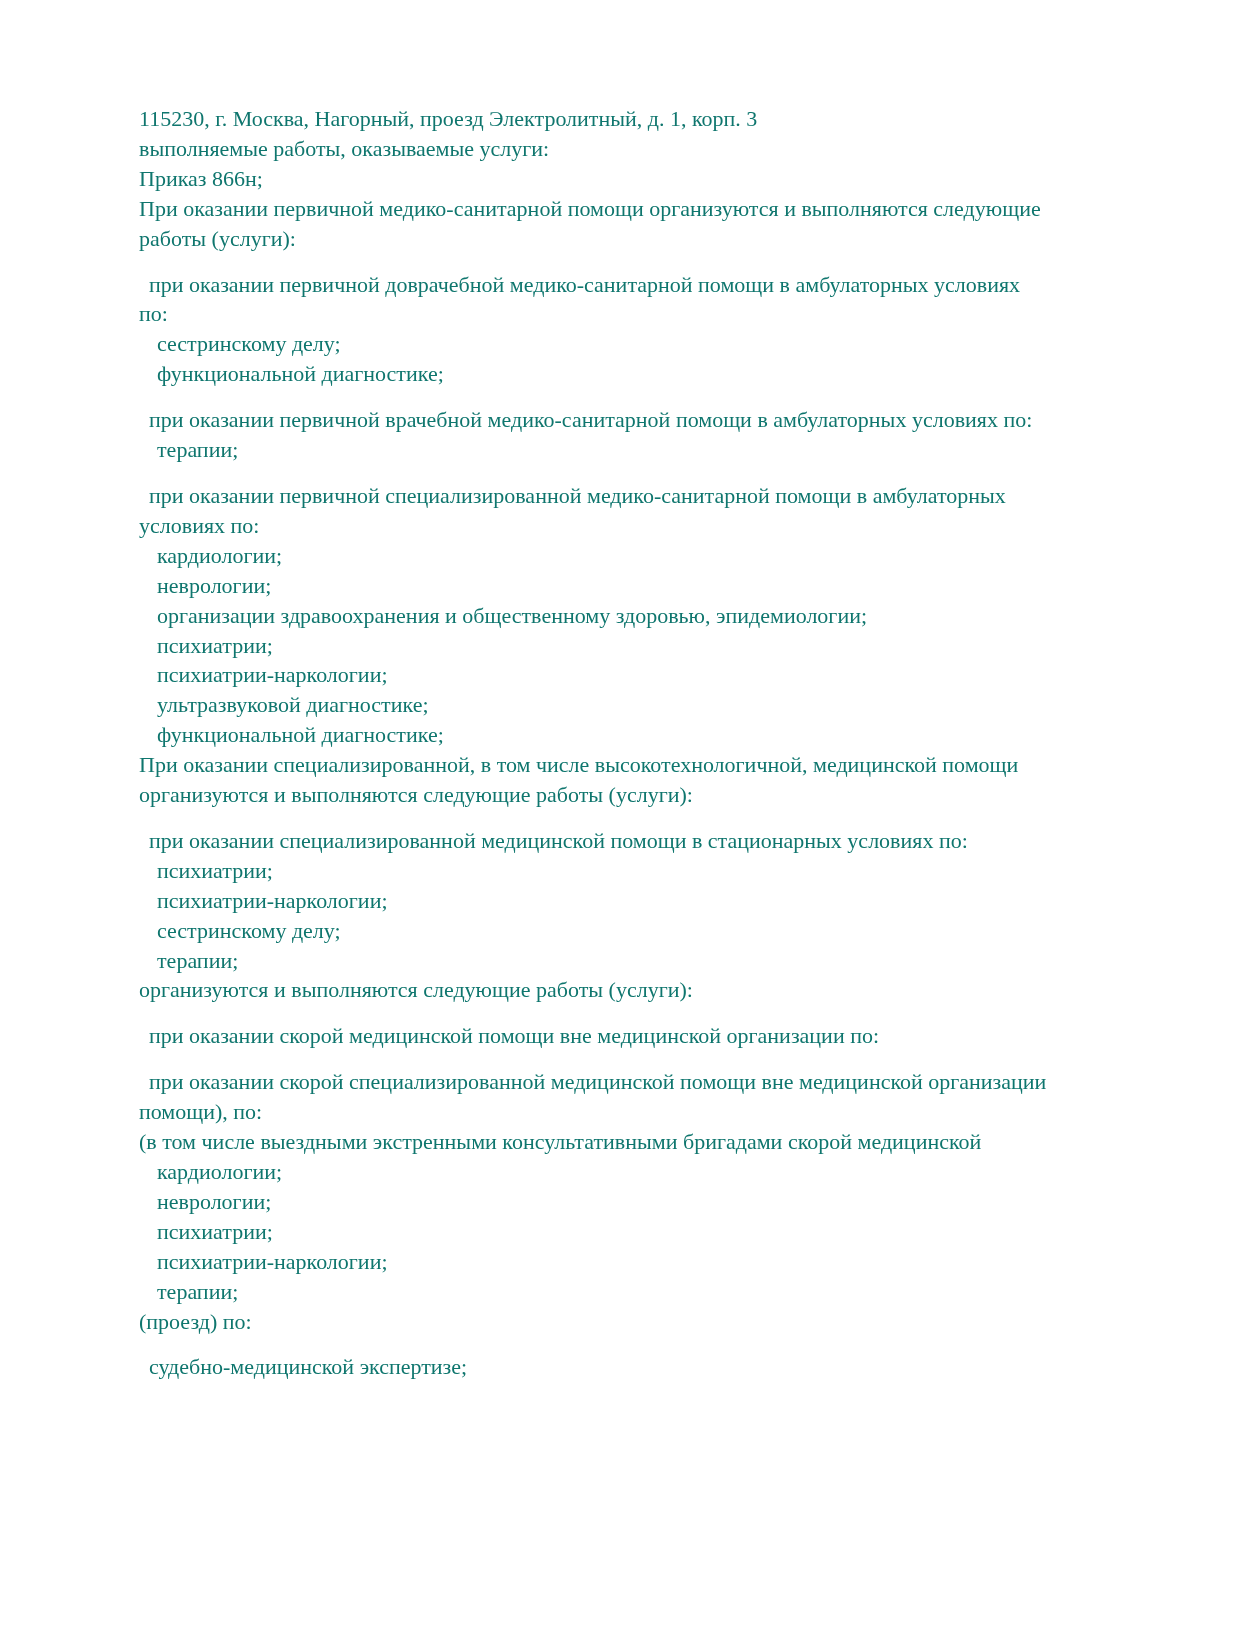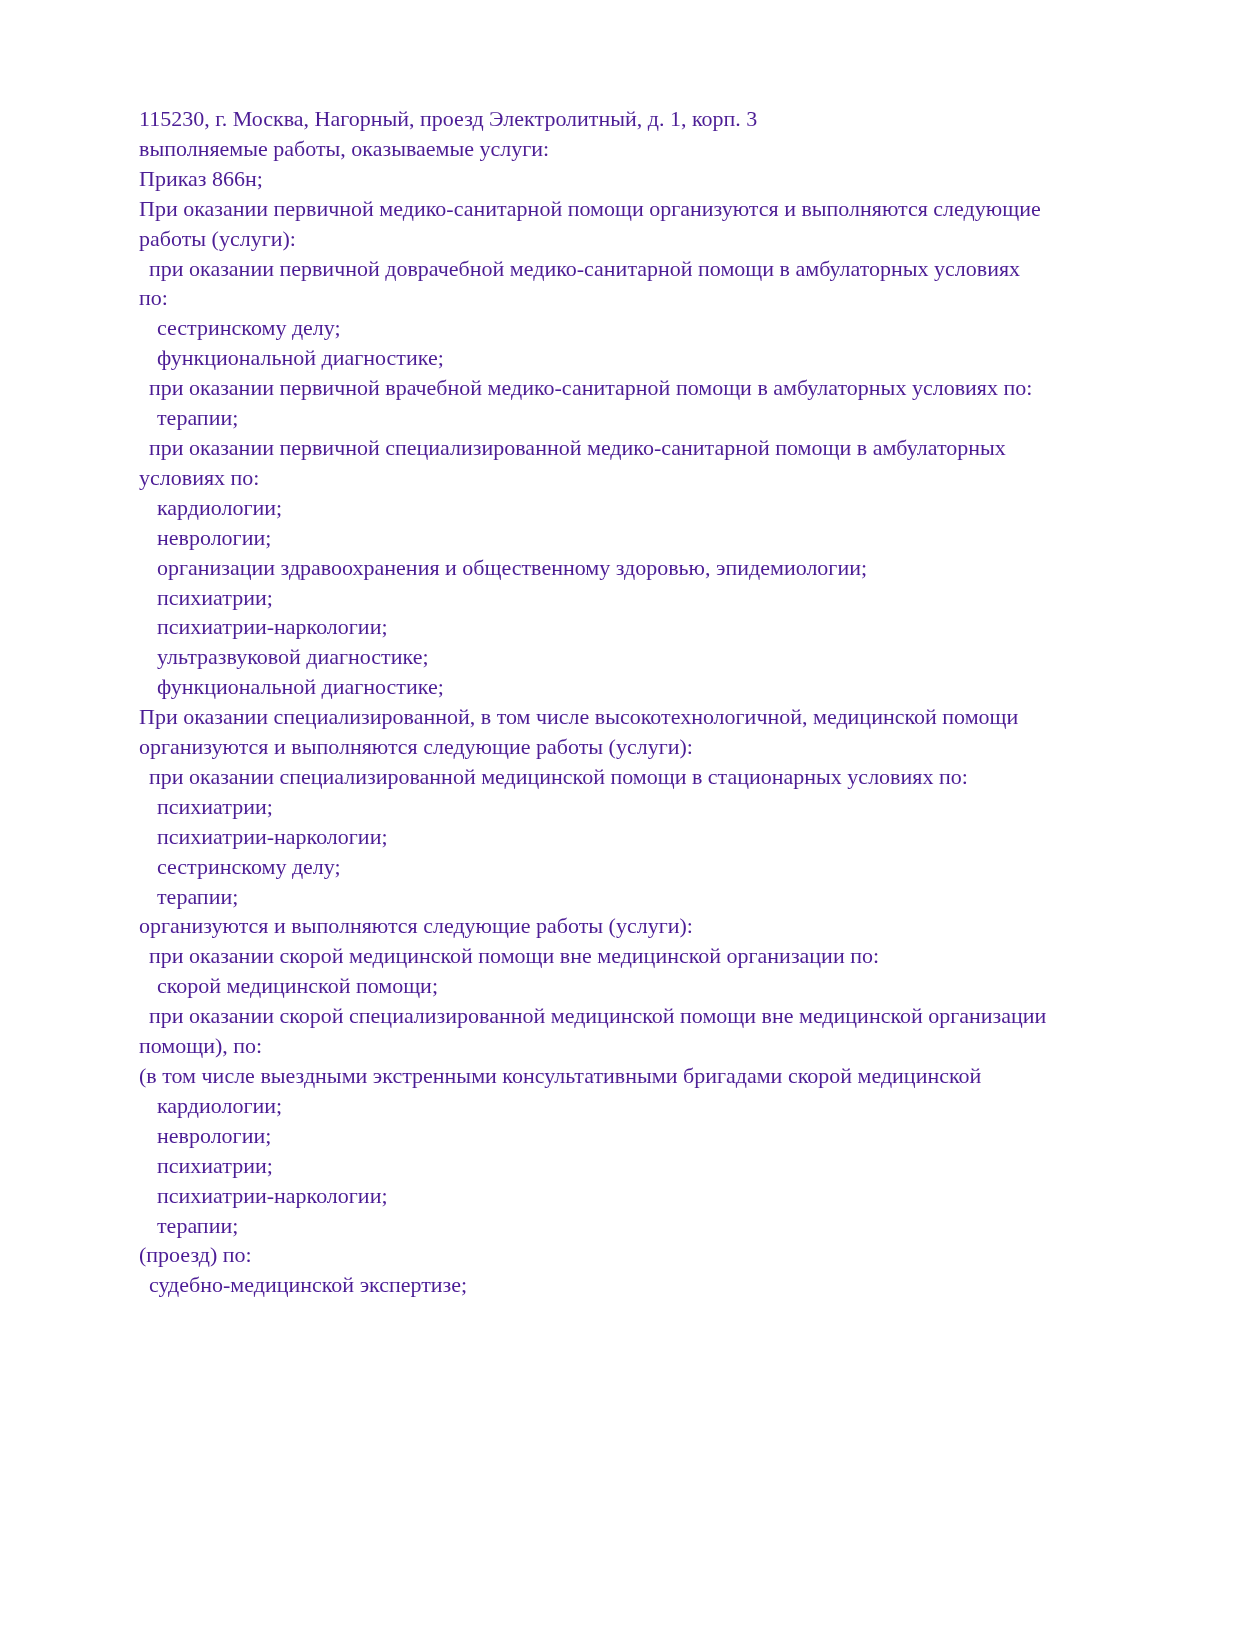--- a/index.html
+++ b/index.html
@@ -22,28 +22,28 @@
   .doc-body {
     font-family: "Liberation Serif", "DejaVu Serif", serif;
     font-size: 22px;
     line-height: 29.9px;
     font-weight: 400;
     text-align: left;
   }
   .doc-line {
     white-space: nowrap;
   }
-  .doc-line.indent-1 { padding-left: 10px; }
+  .doc-line.indent-1 { padding-left: 10px; margin-top: 16px; }
   .doc-line.indent-2 { padding-left: 18px; }
 </style>
 </head>
 <body style="background: rgb(255, 255, 255);">
 
 <div class="page">
-  <div class="doc-body" style="color: #4c1d95;">
+  <div class="doc-body" style="color: #0f766e;">
       <div class="doc-line indent-0">115230, г. Москва, Нагорный, проезд Электролитный, д. 1, корп. 3</div>
       <div class="doc-line indent-0">выполняемые работы, оказываемые услуги:</div>
       <div class="doc-line indent-0">Приказ 866н;</div>
       <div class="doc-line indent-0">При оказании первичной медико-санитарной помощи организуются и выполняются следующие</div>
       <div class="doc-line indent-0">работы (услуги):</div>
       <div class="doc-line indent-1">при оказании первичной доврачебной медико-санитарной помощи в амбулаторных условиях</div>
       <div class="doc-line indent-0">по:</div>
       <div class="doc-line indent-2">сестринскому делу;</div>
       <div class="doc-line indent-2">функциональной диагностике;</div>
       <div class="doc-line indent-1">при оказании первичной врачебной медико-санитарной помощи в амбулаторных условиях по:</div>
@@ -59,21 +59,20 @@
       <div class="doc-line indent-2">функциональной диагностике;</div>
       <div class="doc-line indent-0">При оказании специализированной, в том числе высокотехнологичной, медицинской помощи</div>
       <div class="doc-line indent-0">организуются и выполняются следующие работы (услуги):</div>
       <div class="doc-line indent-1">при оказании специализированной медицинской помощи в стационарных условиях по:</div>
       <div class="doc-line indent-2">психиатрии;</div>
       <div class="doc-line indent-2">психиатрии-наркологии;</div>
       <div class="doc-line indent-2">сестринскому делу;</div>
       <div class="doc-line indent-2">терапии;</div>
       <div class="doc-line indent-0">организуются и выполняются следующие работы (услуги):</div>
       <div class="doc-line indent-1">при оказании скорой медицинской помощи вне медицинской организации по:</div>
-      <div class="doc-line indent-2">скорой медицинской помощи;</div>
       <div class="doc-line indent-1">при оказании скорой специализированной медицинской помощи вне медицинской организации</div>
       <div class="doc-line indent-0">помощи), по:</div>
       <div class="doc-line indent-0">(в том числе выездными экстренными консультативными бригадами скорой медицинской</div>
       <div class="doc-line indent-2">кардиологии;</div>
       <div class="doc-line indent-2">неврологии;</div>
       <div class="doc-line indent-2">психиатрии;</div>
       <div class="doc-line indent-2">психиатрии-наркологии;</div>
       <div class="doc-line indent-2">терапии;</div>
       <div class="doc-line indent-0">(проезд) по:</div>
       <div class="doc-line indent-1">судебно-медицинской экспертизе;</div>

